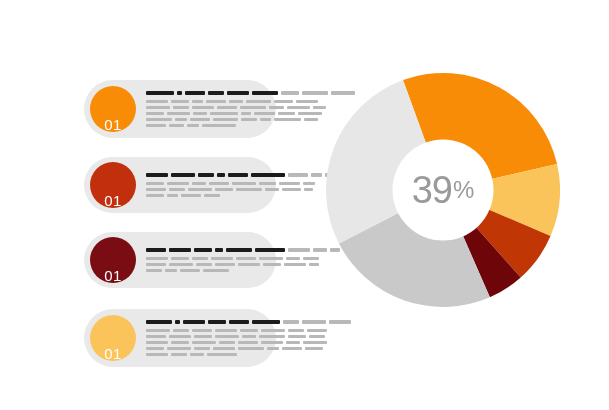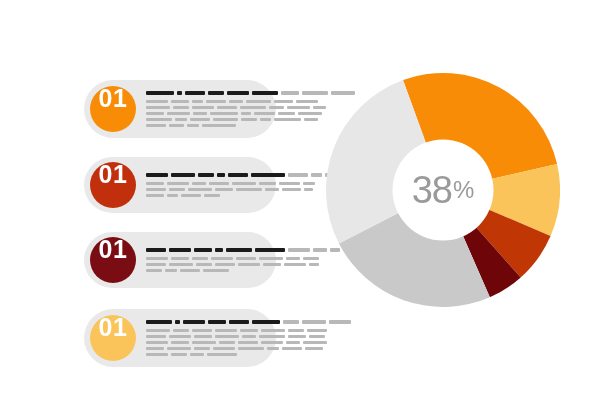--- a/index.html
+++ b/index.html
@@ -42,25 +42,25 @@
     box-sizing: border-box;
   }
 
   .card-badge {
     flex: 0 0 auto;
     width: 46px;
     height: 46px;
     border-radius: 50%;
     margin-left: 6px;
     display: flex;
-    align-items: flex-start;
+    align-items: flex-end;
     justify-content: center;
     color: #ffffff;
-    font-size: 25px;
-    font-weight: 700;
+    font-size: 15px;
+    font-weight: 400;
     letter-spacing: 0.5px;
     line-height: 1;
   }
 
   .card-body {
     flex: 1 1 auto;
     margin-left: 10px;
     margin-right: 12px;
     padding: 2px 0;
   }
@@ -347,18 +347,18 @@
           <path d="M 117 117 L 76.98 7.06 A 117 117 0 0 1 231.09 91.08 Z" fill="#f98c07"></path>
           <path d="M 117 117 L 231.09 91.08 A 117 117 0 0 1 224.54 163.09 Z" fill="#fbc45b"></path>
           <path d="M 117 117 L 224.54 163.09 A 117 117 0 0 1 194.68 204.49 Z" fill="#c03605"></path>
           <path d="M 117 117 L 194.68 204.49 A 117 117 0 0 1 163.84 224.21 Z" fill="#6e0509"></path>
           <path d="M 117 117 L 163.84 224.21 A 117 117 0 0 1 12.94 170.48 Z" fill="#c9c9c9"></path>
           <path d="M 117 117 L 12.94 170.48 A 117 117 0 0 1 76.98 7.06 Z" fill="#e7e7e7"></path>
         </g>
       <circle cx="117" cy="117" r="50.5" fill="#ffffff"></circle>
     </svg>
     <div class="donut-center-label">
-      <span class="center-value">38</span>
+      <span class="center-value">39</span>
       <span class="center-unit">%</span>
     </div>
   </div>
 
 </div>
 
 </body></html>

